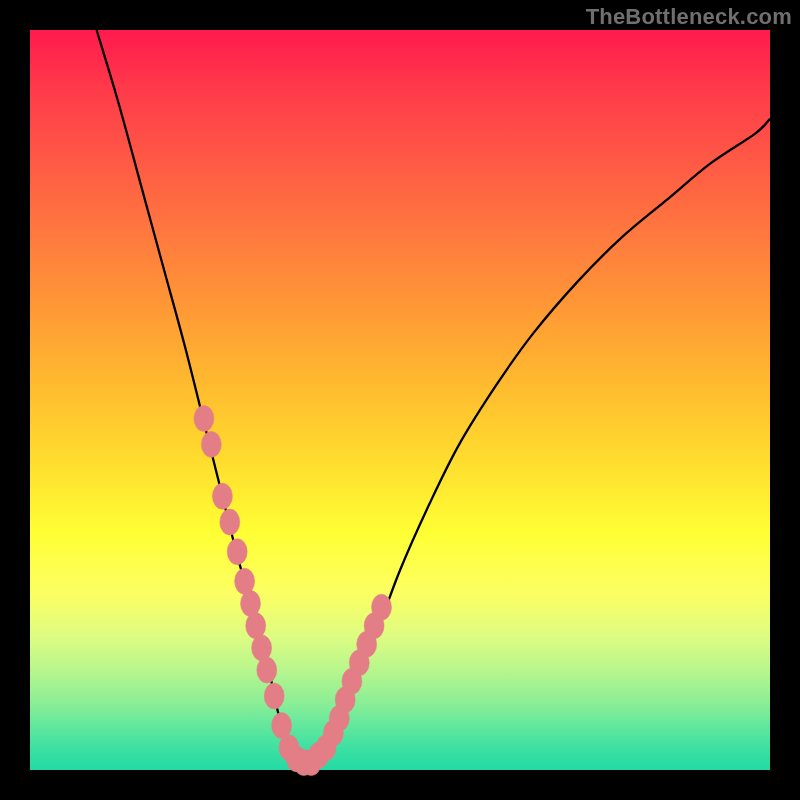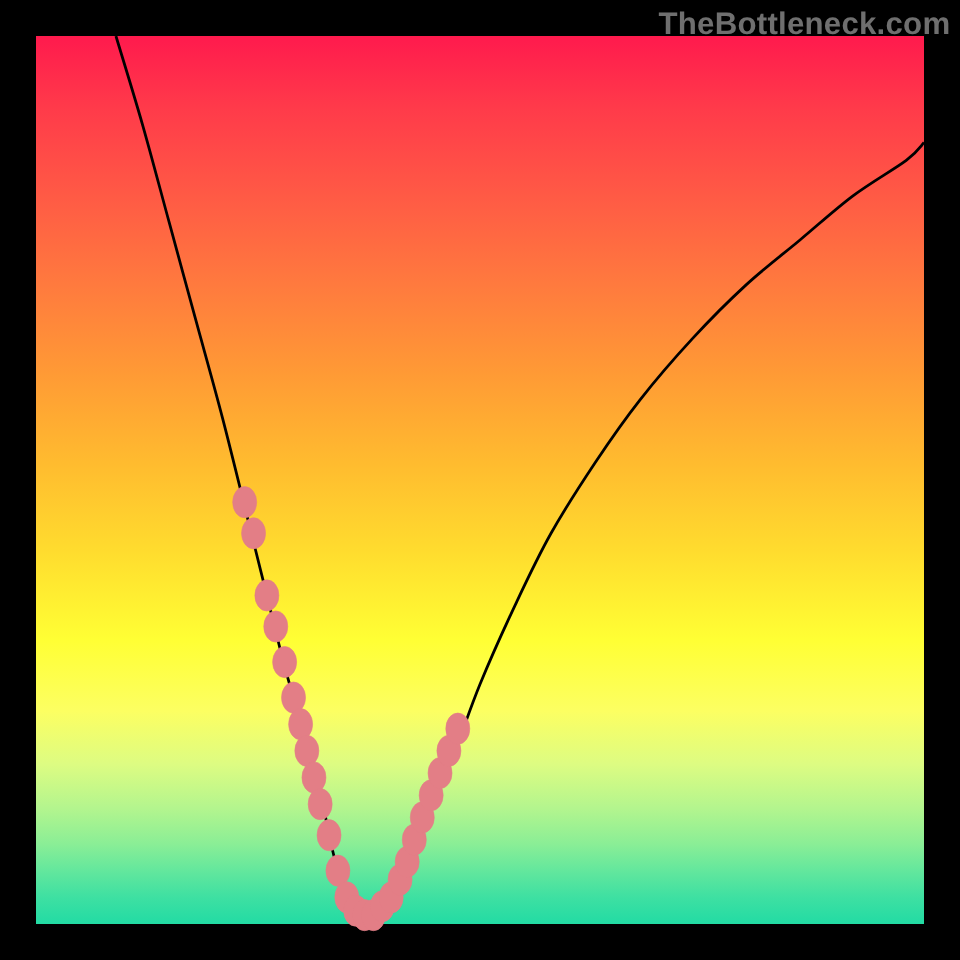--- a/index.html
+++ b/index.html
@@ -31,21 +31,21 @@
       #8aee96 91%,
       #63e79d 94%,
       #3ee0a2 97%,
       #22dba4 100%);
   }
   .attribution {
     position: absolute;
     top: 4px;
     right: 8px;
     font-family: Arial, Helvetica, sans-serif;
-    font-size: 26px;
+    font-size: 22px;
     font-weight: 600;
     color: #6f6f6f;
     letter-spacing: 0.2px;
   }
   svg.overlay {
     position: absolute;
     left: 0;
     top: 0;
     width: 800px;
     height: 800px;

